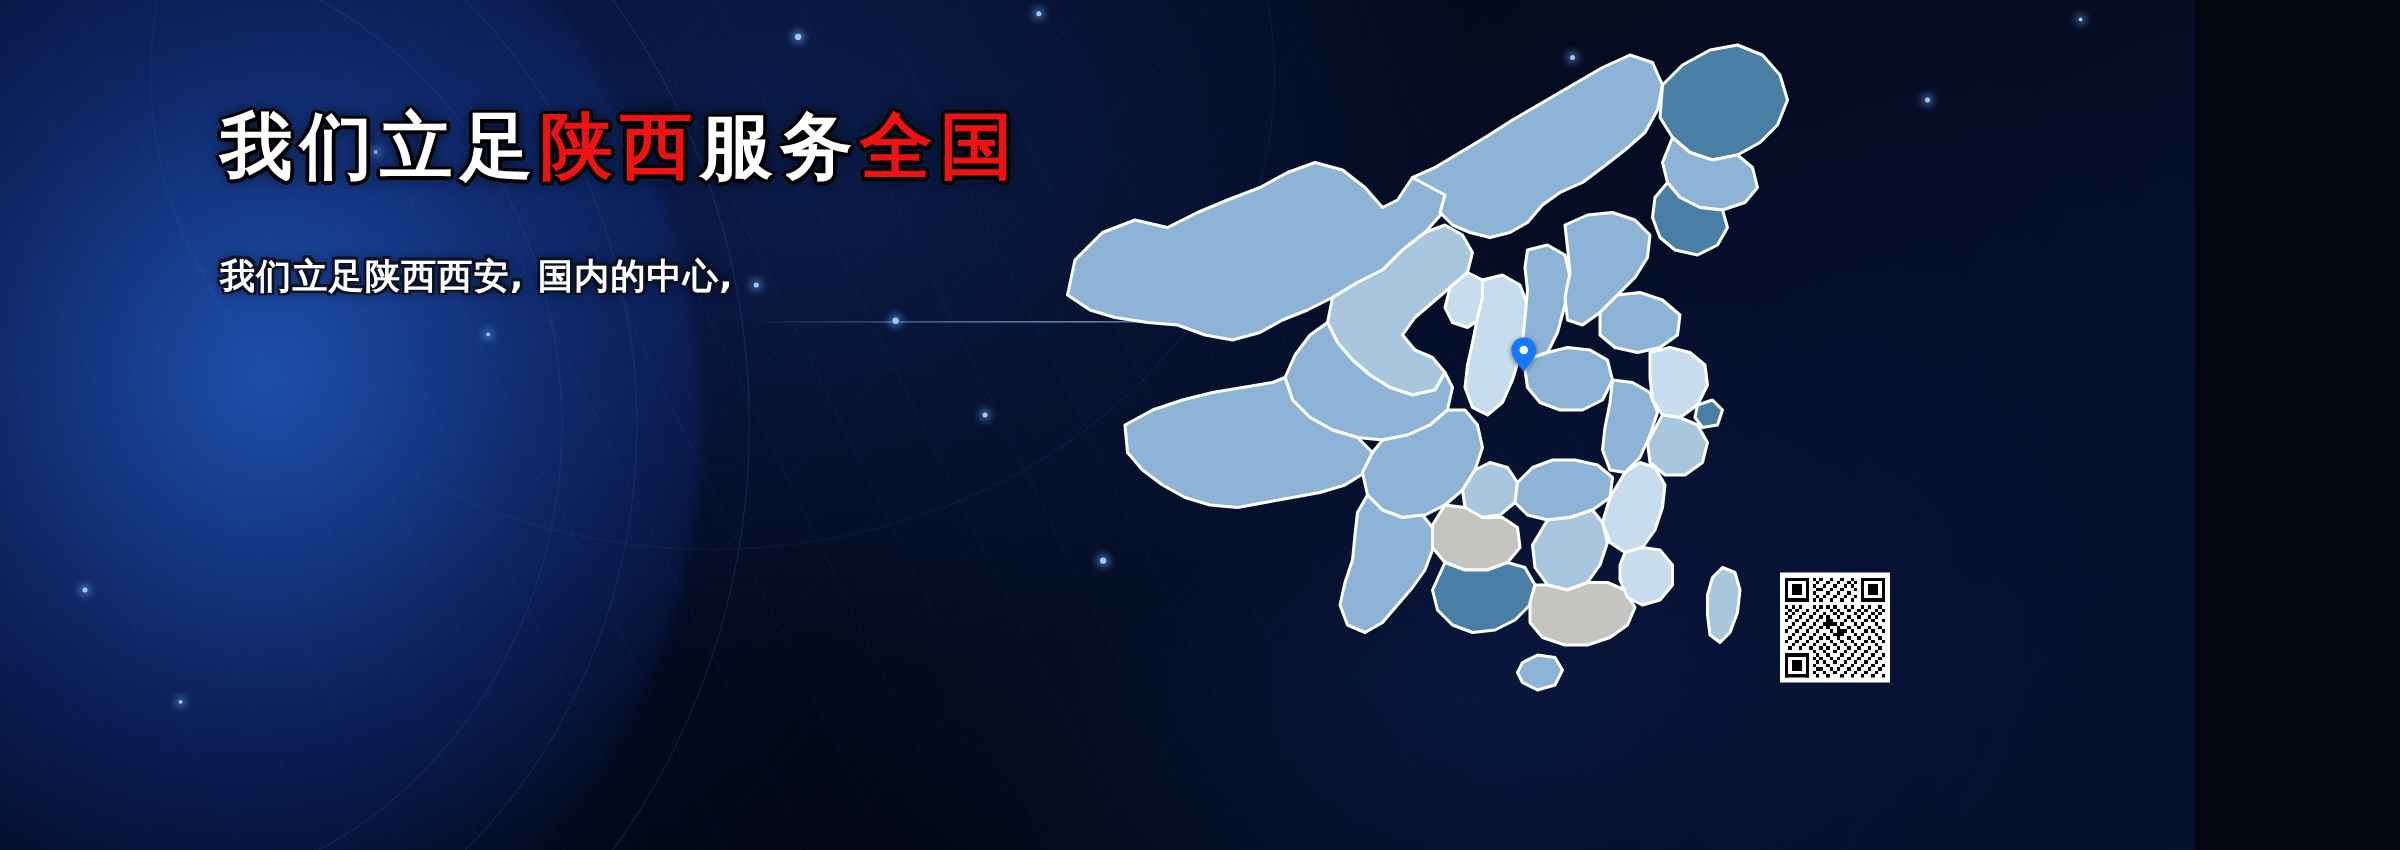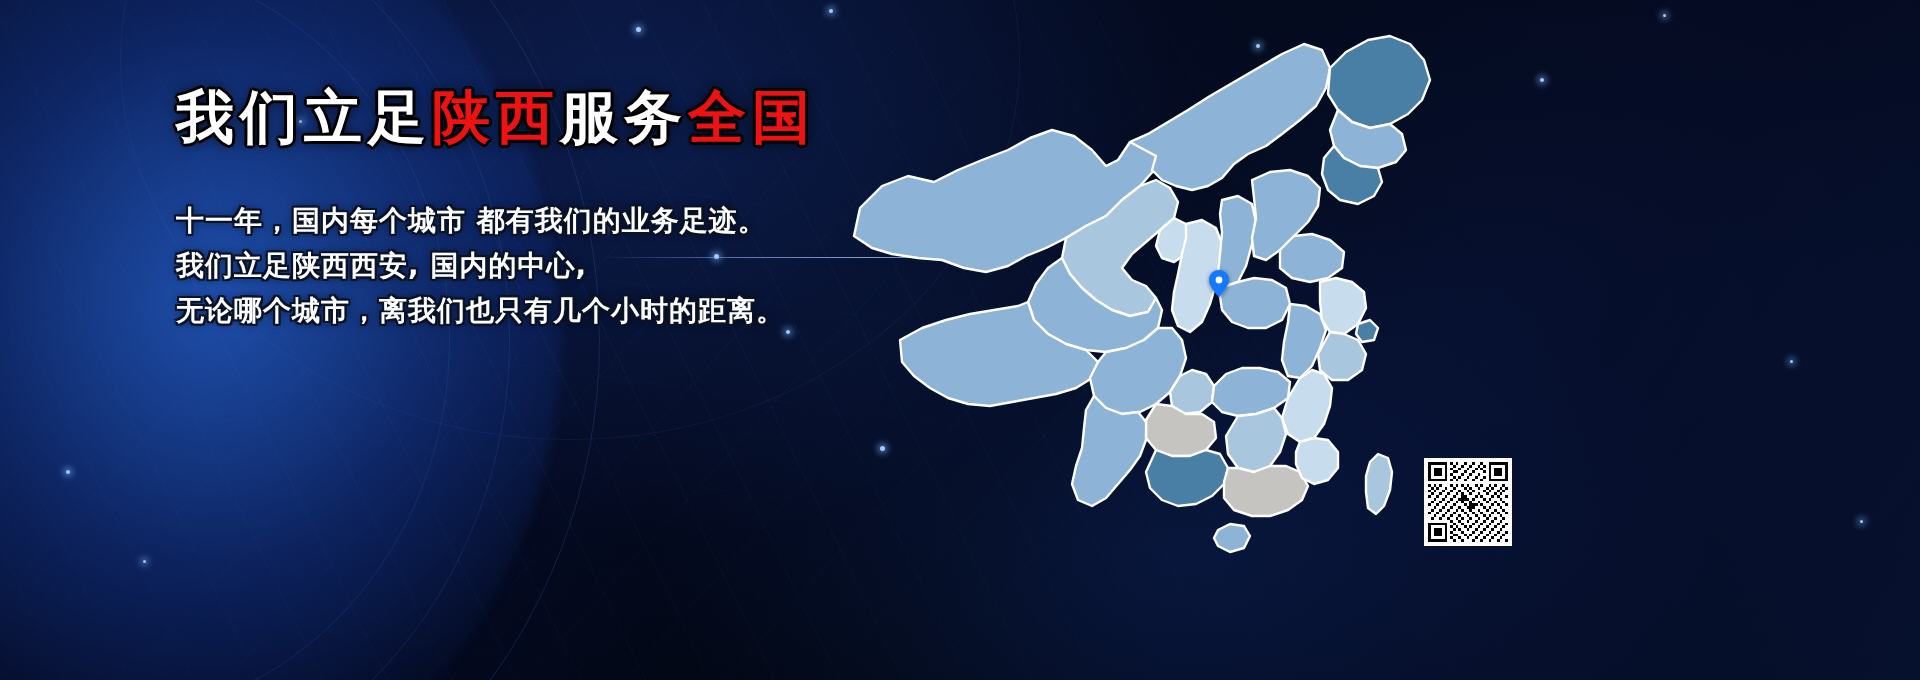--- a/index.html
+++ b/index.html
@@ -2,21 +2,21 @@
 <html><head>
 <meta charset="utf-8">
 <style>
   * { margin:0; padding:0; box-sizing:border-box; }
   html,body { width:1920px; height:680px; overflow:hidden; }
   body {
     font-family:"DejaVu Sans","Liberation Sans",sans-serif;
     background:#03050f;
   }
   #banner {
-    position:relative; width:1920px; height:680px; overflow:hidden;
+    position:relative; width:1756px; height:680px; overflow:hidden;
     background:
       radial-gradient(ellipse 520px 620px at 210px 300px, rgba(30,90,200,0.55) 0%, rgba(16,48,130,0.30) 42%, rgba(4,10,38,0.0) 72%),
       radial-gradient(ellipse 900px 700px at 640px 120px, rgba(18,44,110,0.55) 0%, rgba(6,14,46,0.15) 60%, rgba(2,5,18,0) 80%),
       radial-gradient(ellipse 760px 520px at 1180px 560px, rgba(14,40,104,0.40) 0%, rgba(3,8,28,0) 70%),
       radial-gradient(ellipse 1200px 900px at 1500px 300px, rgba(10,26,78,0.45) 0%, rgba(2,4,16,0) 75%),
       linear-gradient(120deg,#071233 0%,#040a24 28%,#02060f 55%,#030716 78%,#061029 100%);
   }
   
   .globe-arc {
     position:absolute; border-radius:50%;
@@ -112,23 +112,21 @@
     <div class="dot" style="left:299px;top:120px;width:3px;height:3px;"></div>
   </div>
 
   <div class="hline" style="left:600px;top:257px;width:390px;"></div>
 
   <div class="headline">
     <span>我们立足</span><span class="hl-red">陕西</span><span>服务</span><span class="hl-red">全国</span>
   </div>
 
   <div class="body-text">
-    <div>十一年，国内每个城市 都有我们的业务足迹。</div>
     <div>我们立足陕西西安, 国内的中心,</div>
-    <div>无论哪个城市，离我们也只有几个小时的距离。</div>
   </div>
 
   <div id="map-wrap">
     <svg viewBox="0 0 700 560" xmlns="http://www.w3.org/2000/svg">
 
       <path class="prov" fill="#8db4d6" d="M24,226 L30,198 L52,176 L78,166 L104,172 L128,160 L152,150 L178,140 L200,128 L222,120 L244,126 L262,140 L276,156 L288,150 L300,132 L318,124 L330,136 L326,158 L310,176 L292,190 L276,206 L256,216 L236,228 L216,238 L196,246 L178,256 L156,262 L134,258 L112,250 L88,248 L62,244 L42,238 Z"></path>
 
       <path class="prov" fill="#8db4d6" d="M300,132 L318,124 L338,112 L358,100 L380,86 L404,72 L428,58 L452,44 L474,34 L492,40 L500,58 L496,78 L486,96 L470,110 L452,124 L436,136 L418,144 L404,154 L392,168 L378,176 L362,180 L346,176 L332,170 L322,160 L326,146 Z"></path>
 
       <path class="prov" fill="#4a7fa5" d="M500,58 L516,42 L538,30 L560,26 L580,34 L594,50 L600,70 L592,90 L578,104 L560,114 L540,118 L522,112 L508,100 L498,84 Z"></path>

